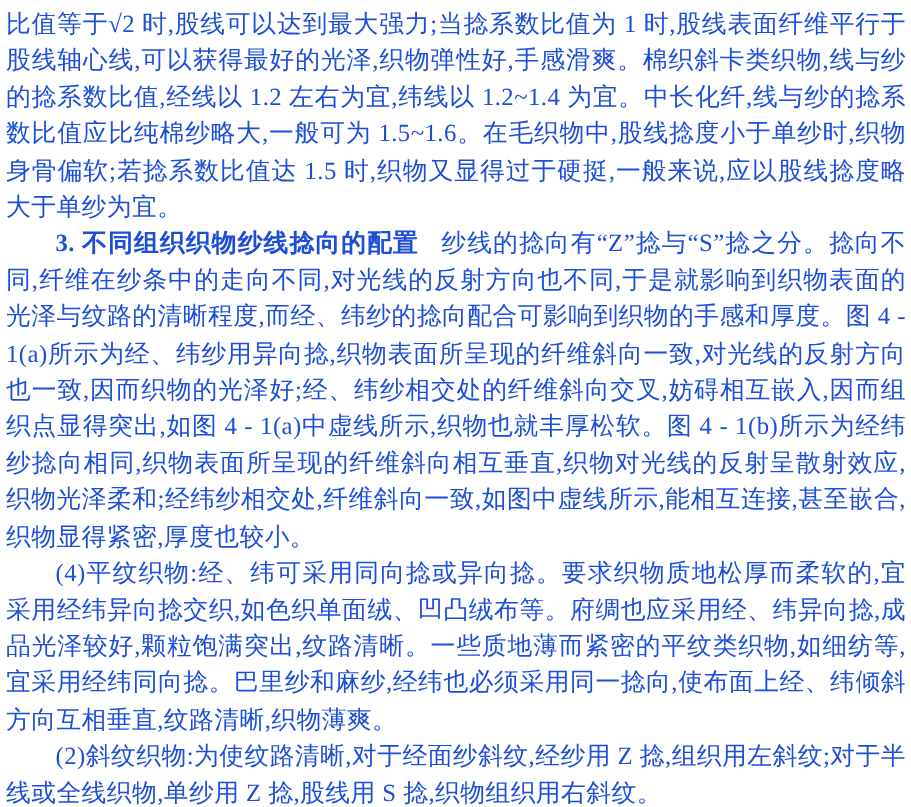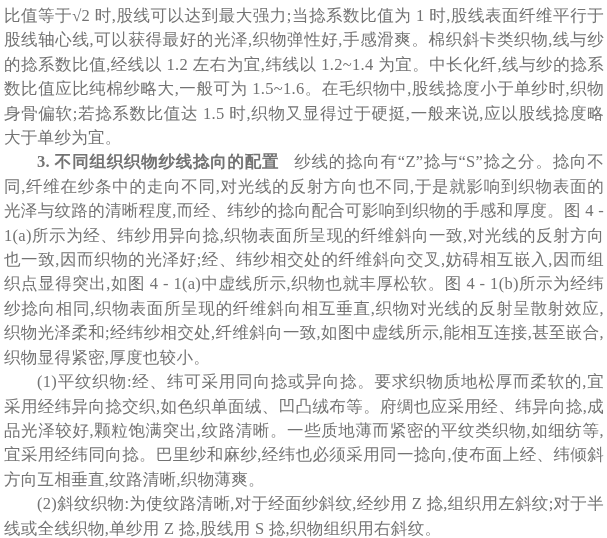--- a/index.html
+++ b/index.html
@@ -7,21 +7,21 @@
     padding: 0;
     background: #ffffff;
   }
   .page {
     position: relative;
     width: 607px;
     height: 538px;
     box-sizing: border-box;
     padding: 4px 3px 4px 4px;
     background: #ffffff;
-    color: #737373;
+    color: #1d4ed8;
     font-family: "Liberation Serif", "DejaVu Serif", serif;
     font-size: 16.5px;
     line-height: 24.4px;
     text-align: justify;
     text-justify: inter-ideograph;
     letter-spacing: 0.3px;
     overflow: hidden;
   }
   .para {
     margin: 0;
@@ -37,17 +37,17 @@
   }
 </style>
 </head>
 <body>
 
 <div class="page">
   <p class="para">比值等于√2 时,股线可以达到最大强力;当捻系数比值为 1 时,股线表面纤维平行于股线轴心线,可以获得最好的光泽,织物弹性好,手感滑爽。棉织斜卡类织物,线与纱的捻系数比值,经线以 1.2 左右为宜,纬线以 1.2~1.4 为宜。中长化纤,线与纱的捻系数比值应比纯棉纱略大,一般可为 1.5~1.6。在毛织物中,股线捻度小于单纱时,织物身骨偏软;若捻系数比值达 1.5 时,织物又显得过于硬挺,一般来说,应以股线捻度略大于单纱为宜。</p>
 
   <p class="para indent"><span class="section-heading">3. 不同组织织物纱线捻向的配置</span><span>纱线的捻向有“Z”捻与“S”捻之分。捻向不同,纤维在纱条中的走向不同,对光线的反射方向也不同,于是就影响到织物表面的光泽与纹路的清晰程度,而经、纬纱的捻向配合可影响到织物的手感和厚度。图 4 - 1(a)所示为经、纬纱用异向捻,织物表面所呈现的纤维斜向一致,对光线的反射方向也一致,因而织物的光泽好;经、纬纱相交处的纤维斜向交叉,妨碍相互嵌入,因而组织点显得突出,如图 4 - 1(a)中虚线所示,织物也就丰厚松软。图 4 - 1(b)所示为经纬纱捻向相同,织物表面所呈现的纤维斜向相互垂直,织物对光线的反射呈散射效应,织物光泽柔和;经纬纱相交处,纤维斜向一致,如图中虚线所示,能相互连接,甚至嵌合,织物显得紧密,厚度也较小。</span></p>
 
-  <p class="para indent">(1)平纹织物:经、纬可采用同向捻或异向捻。要求织物质地松厚而柔软的,宜采用经纬异向捻交织,如色织单面绒、凹凸绒布等。府绸也应采用经、纬异向捻,成品光泽较好,颗粒饱满突出,纹路清晰。一些质地薄而紧密的平纹类织物,如细纺等,宜采用经纬同向捻。巴里纱和麻纱,经纬也必须采用同一捻向,使布面上经、纬倾斜方向互相垂直,纹路清晰,织物薄爽。</p>
+  <p class="para indent">(4)平纹织物:经、纬可采用同向捻或异向捻。要求织物质地松厚而柔软的,宜采用经纬异向捻交织,如色织单面绒、凹凸绒布等。府绸也应采用经、纬异向捻,成品光泽较好,颗粒饱满突出,纹路清晰。一些质地薄而紧密的平纹类织物,如细纺等,宜采用经纬同向捻。巴里纱和麻纱,经纬也必须采用同一捻向,使布面上经、纬倾斜方向互相垂直,纹路清晰,织物薄爽。</p>
 
   <p class="para indent">(2)斜纹织物:为使纹路清晰,对于经面纱斜纹,经纱用 Z 捻,组织用左斜纹;对于半线或全线织物,单纱用 Z 捻,股线用 S 捻,织物组织用右斜纹。</p>
 
 </div>
 
 </body></html>

